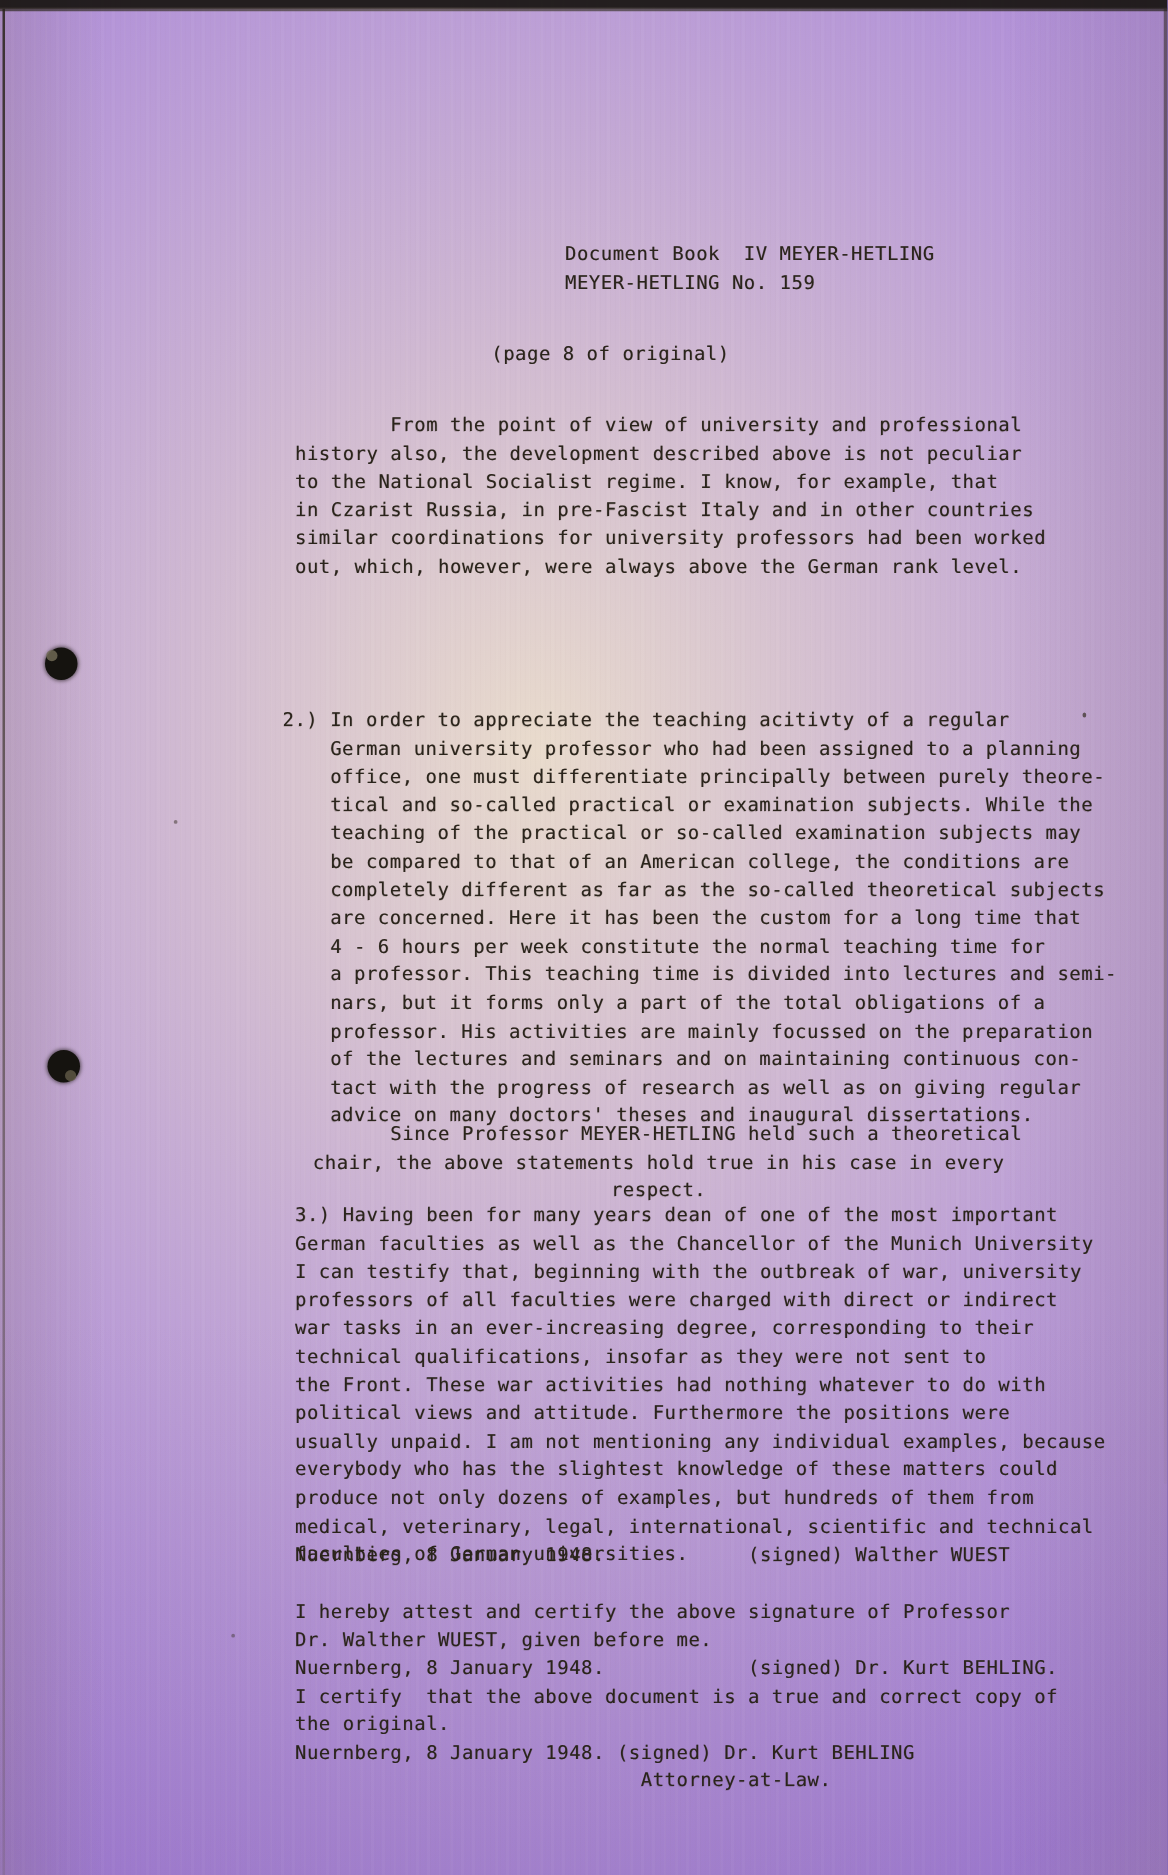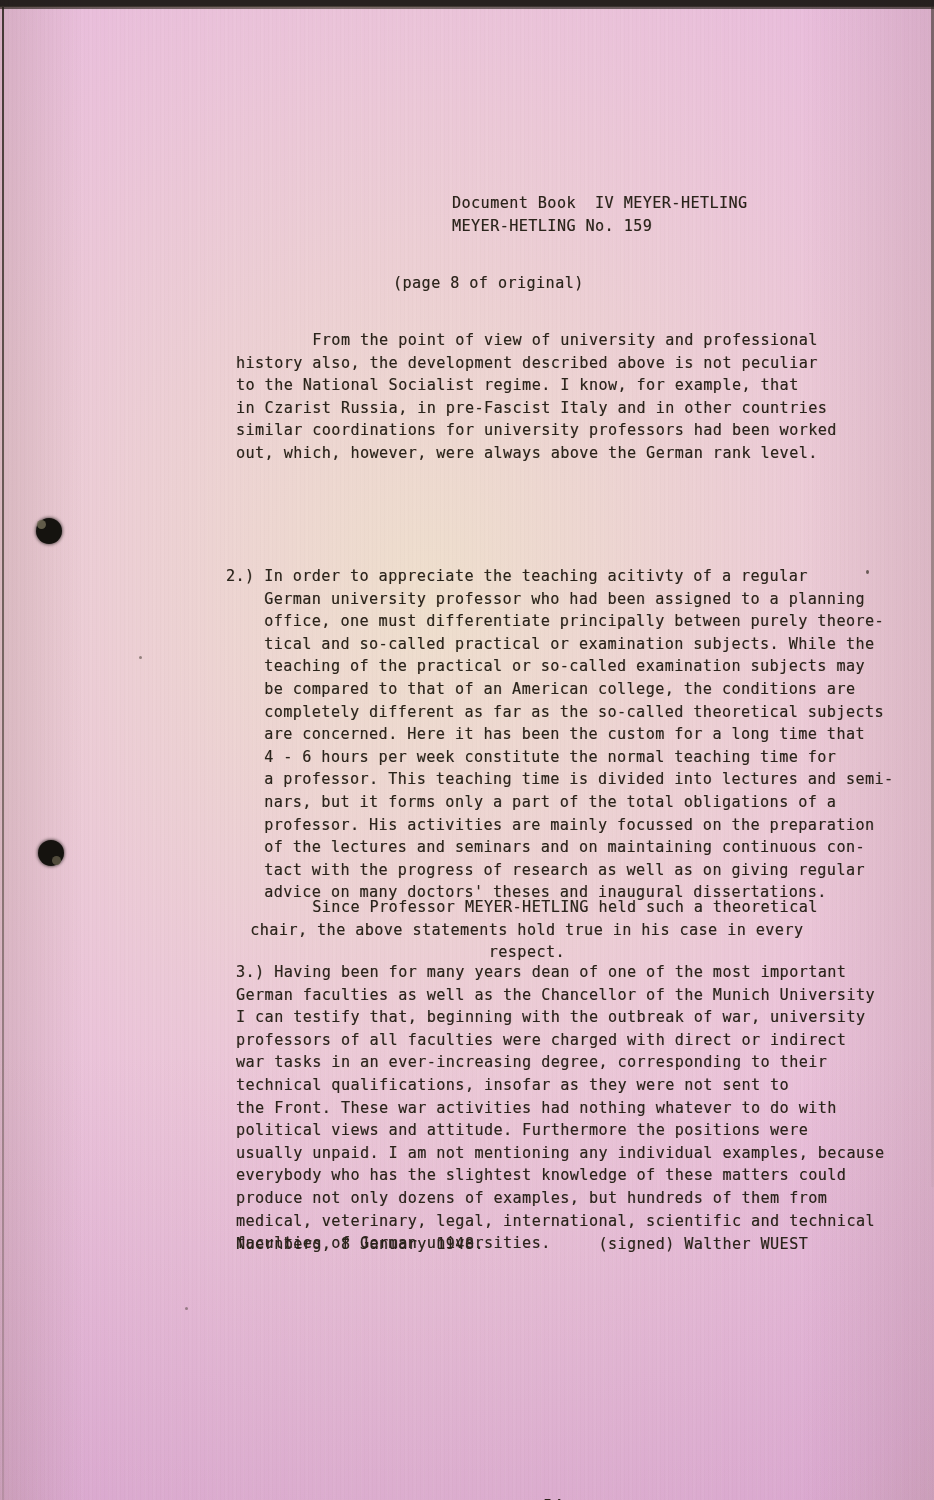--- a/index.html
+++ b/index.html
@@ -11,21 +11,21 @@
     width: 934px;
     height: 1500px;
     overflow: hidden;
   }
 
   
   .scan {
     position: relative;
     width: 934px;
     height: 1500px;
-    background: #f0abfc;
+    background: #8b5cf6;
     overflow: hidden;
     font-family: "DejaVu Sans Mono", "Liberation Mono", monospace;
   }
 
   
   .paper-tone {
     position: absolute;
     inset: 0;
     background:
       radial-gradient(120% 85% at 46% 40%, rgba(238,226,202,0.95) 0%, rgba(230,216,188,0.55) 45%, rgba(206,190,158,0.30) 78%, rgba(186,168,136,0.38) 100%);
@@ -220,16 +220,23 @@
 technical qualifications, insofar as they were not sent to
 the Front. These war activities had nothing whatever to do with
 political views and attitude. Furthermore the positions were
 usually unpaid. I am not mentioning any individual examples, because
 everybody who has the slightest knowledge of these matters could
 produce not only dozens of examples, but hundreds of them from
 medical, veterinary, legal, international, scientific and technical
 faculties of German universities.</div>
 
   <div class="typed sig-a">Nuernberg, 8 January 1948.            (signed) Walther WUEST</div>
+  <div class="typed sig-b">I hereby attest and certify the above signature of Professor
+Dr. Walther WUEST, given before me.</div>
+  <div class="typed sig-c">Nuernberg, 8 January 1948.            (signed) Dr. Kurt BEHLING.
+I certify  that the above document is a true and correct copy of
+the original.
+Nuernberg, 8 January 1948. (signed) Dr. Kurt BEHLING
+                             Attorney-at-Law.</div>
 
   <div class="typed folio">- 54 -</div>
 
 </div>
 
 </body></html>

